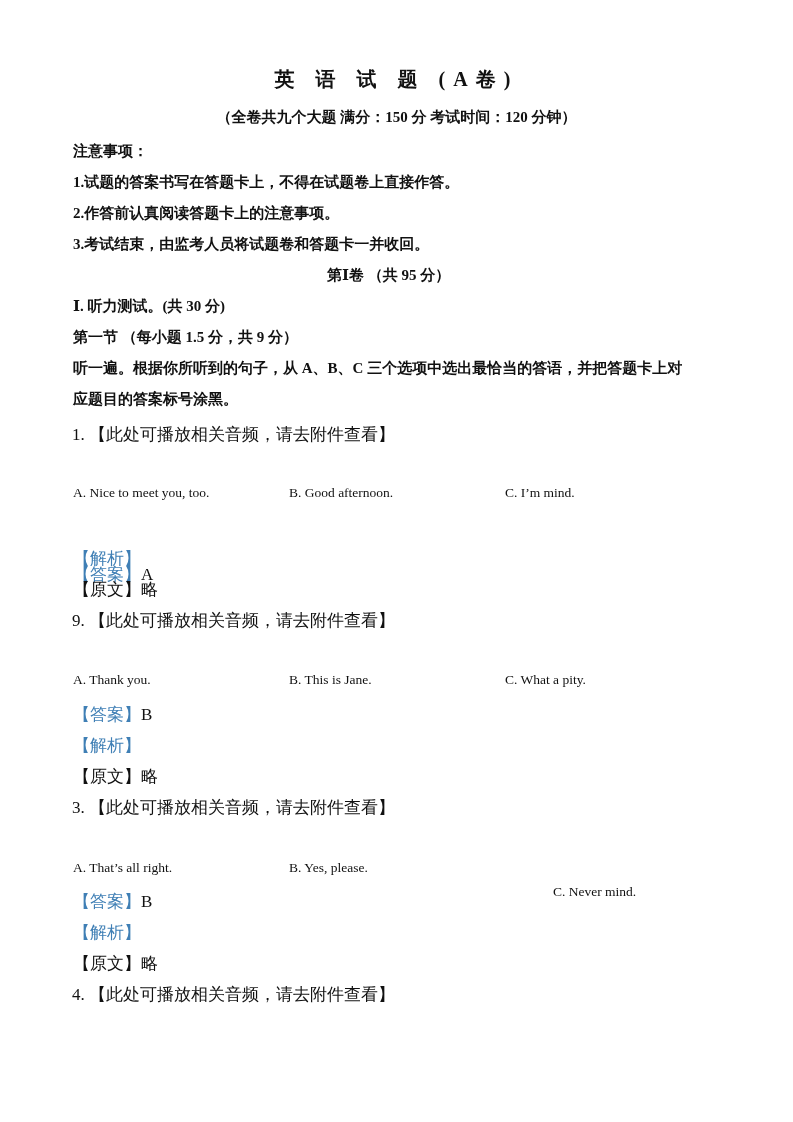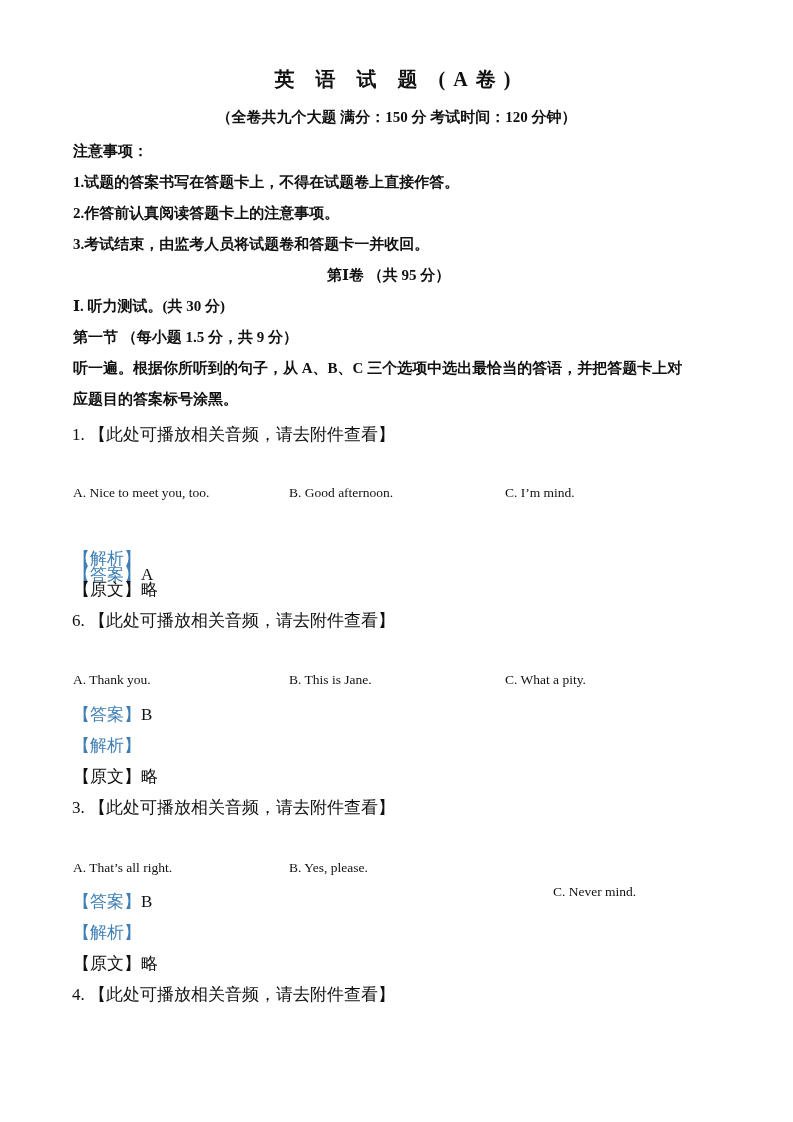--- a/index.html
+++ b/index.html
@@ -48,21 +48,21 @@
   <div class="abs opt" style="left:289px; top:485px;">B. Good afternoon.</div>
   <div class="abs opt" style="left:505px; top:485px;">C. I’m mind.</div>
   <div class="abs normal" style="left:73px; top:515px;margin-top:48px;">
     <span class="blue">【答案】</span><span>A</span>
   </div>
   <div class="abs normal blue" style="left:73px; top:547px;">【解析】</div>
   <div class="abs normal" style="left:73px; top:578px;">
     <span>【原文】</span><span>略</span>
   </div>
 
-  <div class="abs normal" style="left:72px; top:609px;">6. 【此处可播放相关音频，请去附件查看】</div>
+  <div class="abs normal" style="left:72px; top:609px;">9. 【此处可播放相关音频，请去附件查看】</div>
   <div class="abs opt" style="left:73px; top:672px;">A. Thank you.</div>
   <div class="abs opt" style="left:289px; top:672px;text-align:center;">B. This is Jane.</div>
   <div class="abs opt" style="left:505px; top:672px;">C. What a pity.</div>
   <div class="abs normal" style="left:73px; top:703px;">
     <span class="blue">【答案】</span><span>B</span>
   </div>
   <div class="abs normal blue" style="left:73px; top:734px;">【解析】</div>
   <div class="abs normal" style="left:73px; top:765px;">
     <span>【原文】</span><span>略</span>
   </div>

